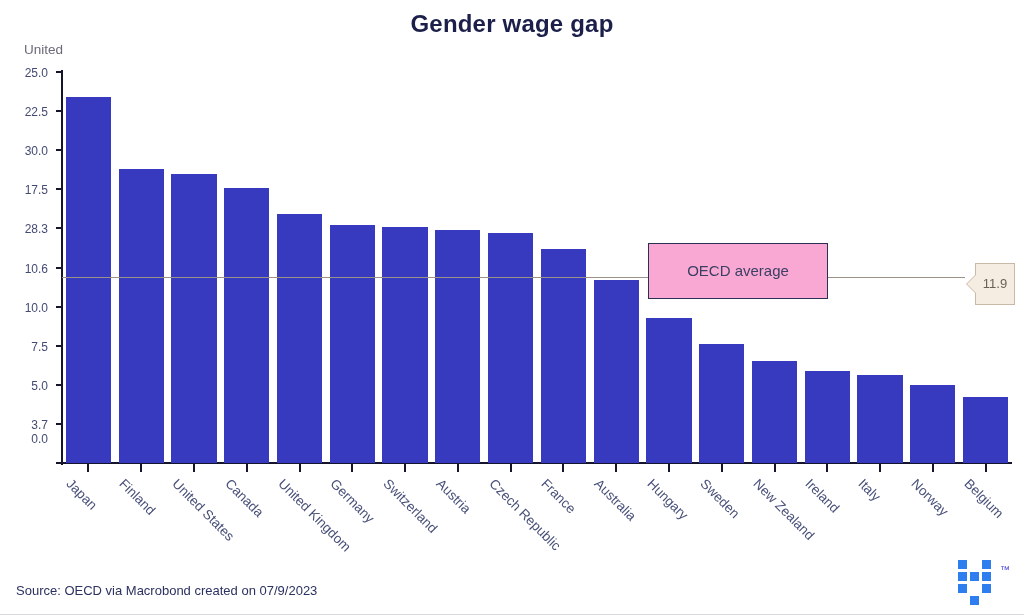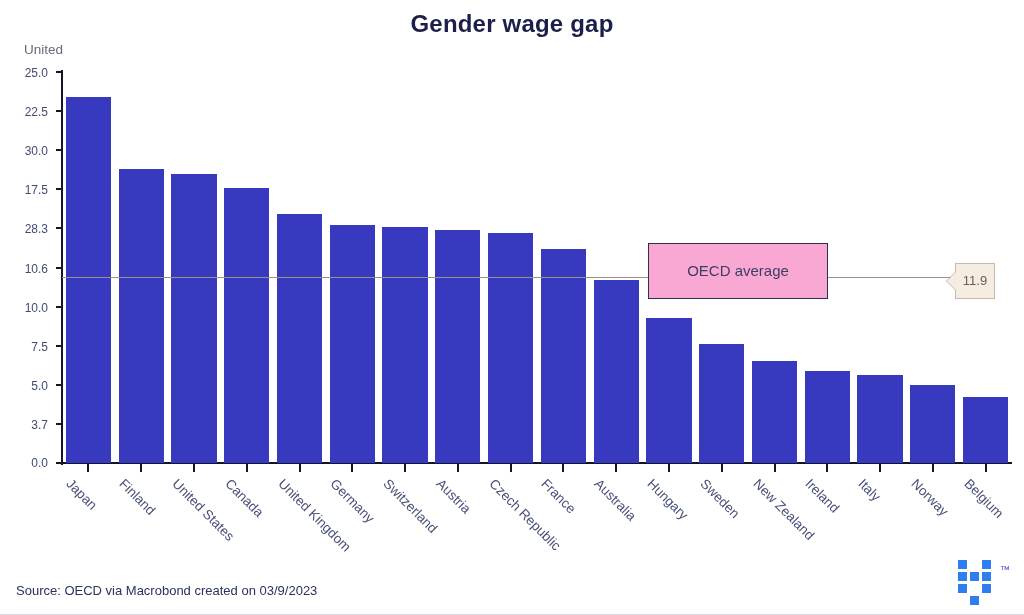--- a/index.html
+++ b/index.html
@@ -248,21 +248,21 @@
     <div class="y-tick" style="top: 267.5px;"><span class="y-tick-label">10.6</span></div>
     <div class="y-tick-mark" style="top: 267.5px;"></div>
     <div class="y-tick" style="top: 306.6px;"><span class="y-tick-label">10.0</span></div>
     <div class="y-tick-mark" style="top: 306.6px;"></div>
     <div class="y-tick" style="top: 346px;"><span class="y-tick-label">7.5</span></div>
     <div class="y-tick-mark" style="top: 345.7px;"></div>
     <div class="y-tick" style="top: 384.8px;"><span class="y-tick-label">5.0</span></div>
     <div class="y-tick-mark" style="top: 384.8px;"></div>
     <div class="y-tick" style="top: 423.9px;"><span class="y-tick-label">3.7</span></div>
     <div class="y-tick-mark" style="top: 423.9px;"></div>
-    <div class="y-tick" style="top: 462px;"><span class="y-tick-label">0.0</span></div>
+    <div class="y-tick" style="top: 438px;"><span class="y-tick-label">0.0</span></div>
     <div class="y-tick-mark" style="top: 463px;"></div>
   </div>
 
 <div id="plot-area">
     <div class="bar" title="Japan: 23.4" style="left: 3.82639px; width: 45.125px; height: 365.976px; background: rgb(55, 57, 191);"></div>
     <div class="bar" title="Finland: 18.8" style="left: 56.6042px; width: 45.125px; height: 294.032px; background: rgb(55, 57, 191);"></div>
     <div class="bar" title="United States: 18.5" style="left: 109.382px; width: 45.125px; height: 289.34px; background: rgb(55, 57, 191);"></div>
     <div class="bar" title="Canada: 17.6" style="left: 162.16px; width: 45.125px; height: 275.264px; background: rgb(55, 57, 191);"></div>
     <div class="bar" title="United Kingdom: 15.9" style="left: 214.938px; width: 45.125px; height: 248.676px; background: rgb(55, 57, 191);"></div>
     <div class="bar" title="Germany: 15.2" style="left: 267.715px; width: 45.125px; height: 237.728px; background: rgb(55, 57, 191);"></div>
@@ -279,21 +279,21 @@
     <div class="bar" title="Norway: 5" style="left: 848.271px; width: 45.125px; height: 78.2px; background: rgb(55, 57, 191);"></div>
     <div class="bar" title="Belgium: 4.2" style="left: 901.049px; width: 45.125px; height: 65.688px; background: rgb(55, 57, 191);"></div>
   </div>
 
 <div id="ref-line" style="top: 276.884px; width: 903px; background: rgb(154, 145, 136);"></div>
 
 <div id="oecd-callout" style="left: 648px; width: 180px; top: 242.884px; height: 56px;">
   <span>OECD average</span>
 </div>
 
-<div id="value-badge" style="left: 955px; width: 40px; top: 262.884px; height: 36px; background: rgb(245, 236, 226);">
+<div id="value-badge" style="left: 975px; width: 40px; top: 262.884px; height: 42px; background: rgb(245, 236, 226);">
   <span class="arrow-border"></span>
   <span class="arrow"></span>
   <span>11.9</span>
 </div>
 
 <div id="x-axis">
     <div class="x-tick-mark" style="left: 87.3889px;"></div>
     <div class="x-label" style="left: 74.3889px;">Japan</div>
     <div class="x-tick-mark" style="left: 140.167px;"></div>
     <div class="x-label" style="left: 127.167px;">Finland</div>
@@ -324,21 +324,21 @@
     <div class="x-tick-mark" style="left: 826.278px;"></div>
     <div class="x-label" style="left: 813.278px;">Ireland</div>
     <div class="x-tick-mark" style="left: 879.056px;"></div>
     <div class="x-label" style="left: 866.056px;">Italy</div>
     <div class="x-tick-mark" style="left: 931.833px;"></div>
     <div class="x-label" style="left: 918.833px;">Norway</div>
     <div class="x-tick-mark" style="left: 984.611px;"></div>
     <div class="x-label" style="left: 971.611px;">Belgium</div>
   </div>
 
-<div id="source-note">Source: OECD via Macrobond created on 03/9/2023</div>
+<div id="source-note">Source: OECD via Macrobond created on 07/9/2023</div>
 
 <div id="appcast-logo">
   <span id="logo-grid">
       <i></i>
       <i class="blank"></i>
       <i></i>
       <i></i>
       <i></i>
       <i></i>
       <i></i>

